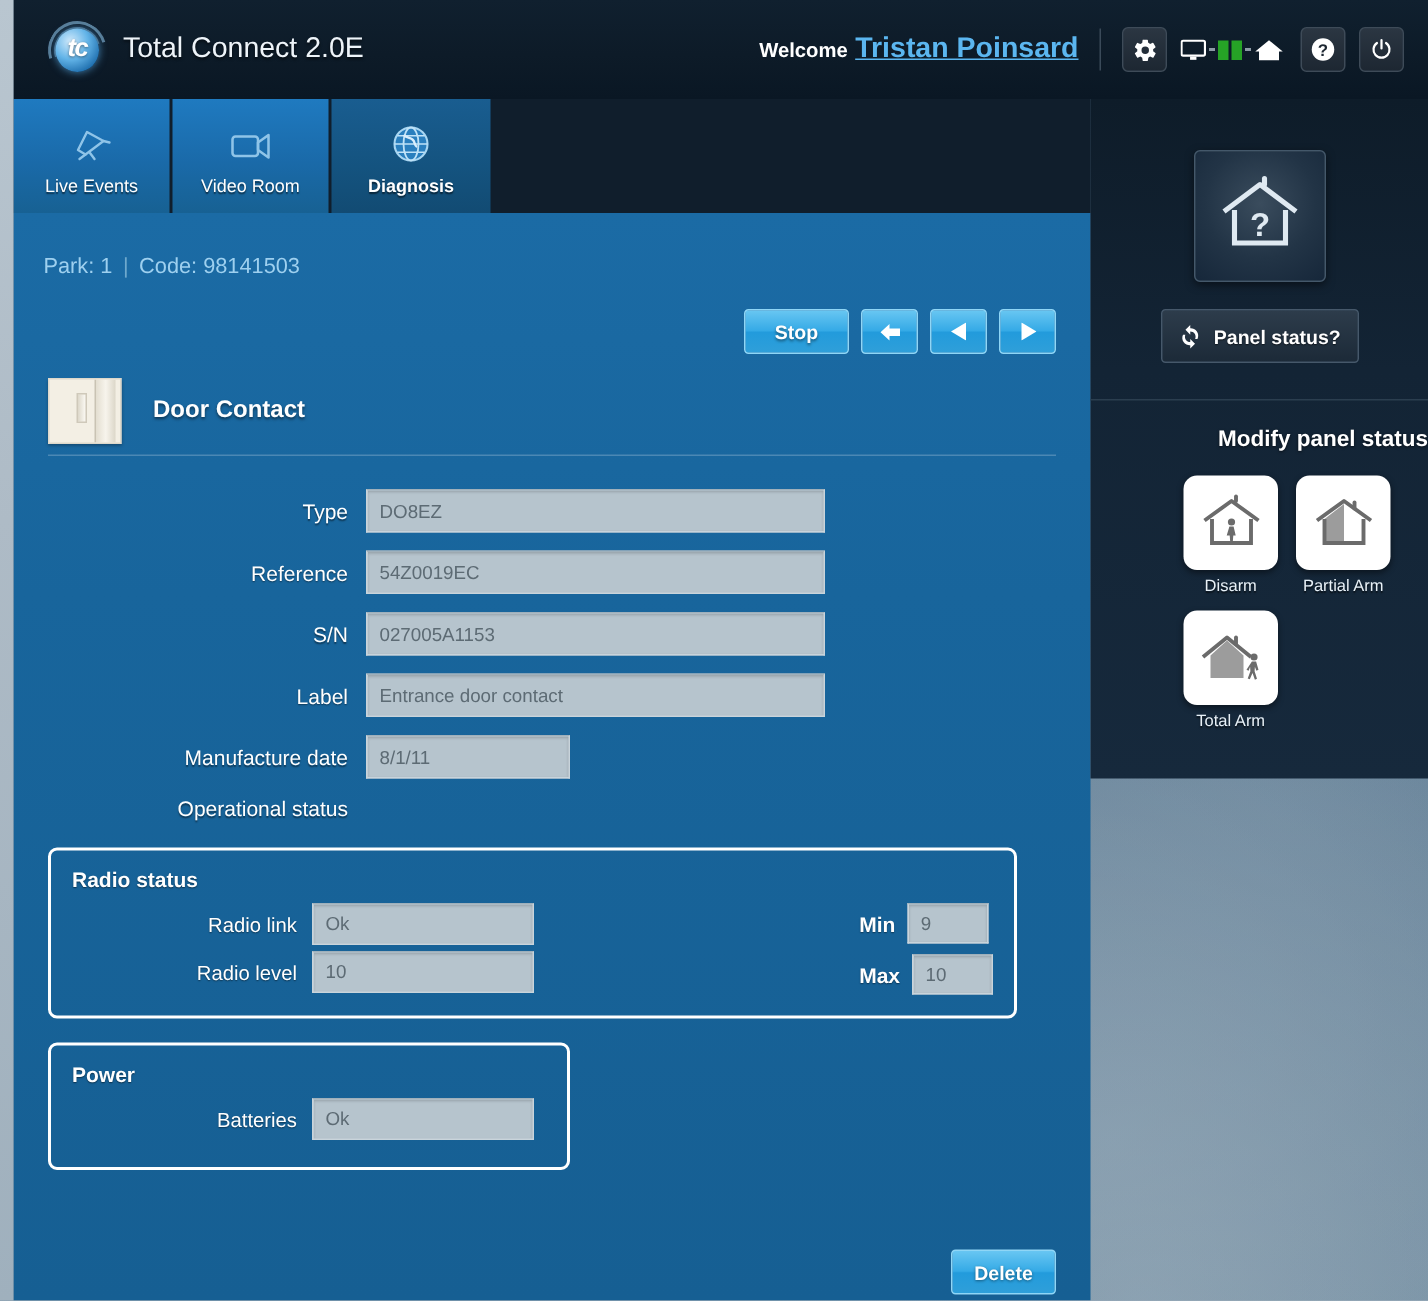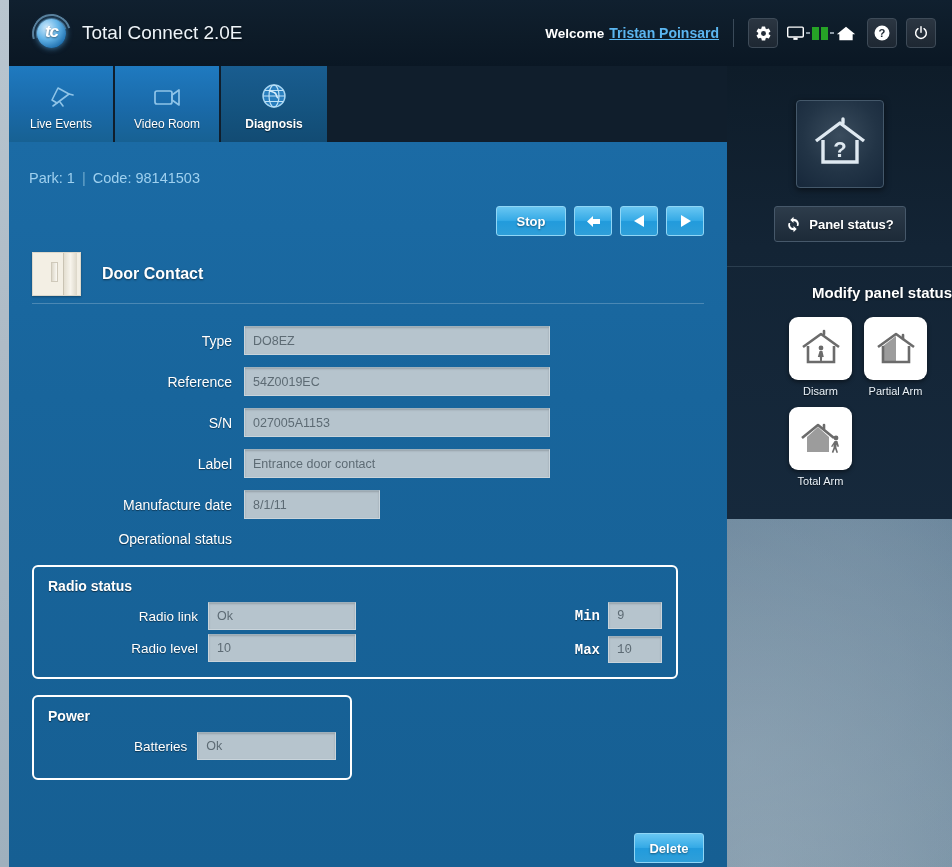--- a/index.html
+++ b/index.html
@@ -62,21 +62,21 @@
   .brand-title {
     color: #eef4f9; font-size: 19px; margin-left: 9px;
     text-shadow: 0 1px 2px rgba(0,0,0,.6);
   }
 
   .header-right {
     margin-left: auto; display: flex; align-items: center; margin-right: 16px;
   }
   .welcome { color: #ffffff; font-size: 13.5px; font-weight: bold; }
   .welcome-user {
-    color: #5bb6f0; font-size: 14px; font-weight: bold;
+    color: #5bb6f0; font-size: 19px; font-weight: bold;
     text-decoration: underline; margin-left: 5px; cursor: pointer;
   }
   .hdr-sep {
     width: 1px; height: 28px; background: #3a4a59; margin: 0 14px;
   }
   .hdr-btn {
     width: 30px; height: 30px; border-radius: 4px;
     background: linear-gradient(180deg,#2b3642 0%, #1d2732 100%);
     border: 1px solid #3e4b58;
     display: flex; align-items: center; justify-content: center;
@@ -190,29 +190,29 @@
     border: 2px solid #ffffff; border-radius: 6px;
     margin-top: 18px; padding: 11px 14px 14px 14px;
     position: relative;
   }
   .fset-title {
     color: #ffffff; font-size: 14px; font-weight: bold;
     margin-bottom: 8px;
     text-shadow: 0 1px 1px rgba(0,0,0,.5);
   }
   .fset-radio { width: 646px; }
-  .fset-power { width: 320px; margin-top: 16px; }
+  .fset-power { width: 348px; margin-top: 16px; }
   .grow { display: flex; align-items: center; margin-bottom: 4px; }
   .glabel {
     width: 160px; text-align: right; padding-right: 10px;
     color: #ffffff; font-size: 13.5px;
     text-shadow: 0 1px 1px rgba(0,0,0,.45);
   }
   .ginput { width: 148px; height: 28px; }
-  .minmax { margin-left: auto; display: flex; flex-direction: column; gap: 7px; font-family: Liberation Mono, monospace; }
+  .minmax { margin-left: auto; display: flex; flex-direction: column; gap: 7px; }
   .mmrow { display: flex; align-items: center; }
   .mmlabel {
     color: #ffffff; font-size: 14px; font-weight: bold; margin-right: 8px;
     text-shadow: 0 1px 1px rgba(0,0,0,.45);
   }
   .mminput { width: 54px; height: 27px; }
   .radio-body { display: flex; align-items: flex-start; }
   .radio-left { flex: 0 0 auto; }
 
   .btn-delete {

